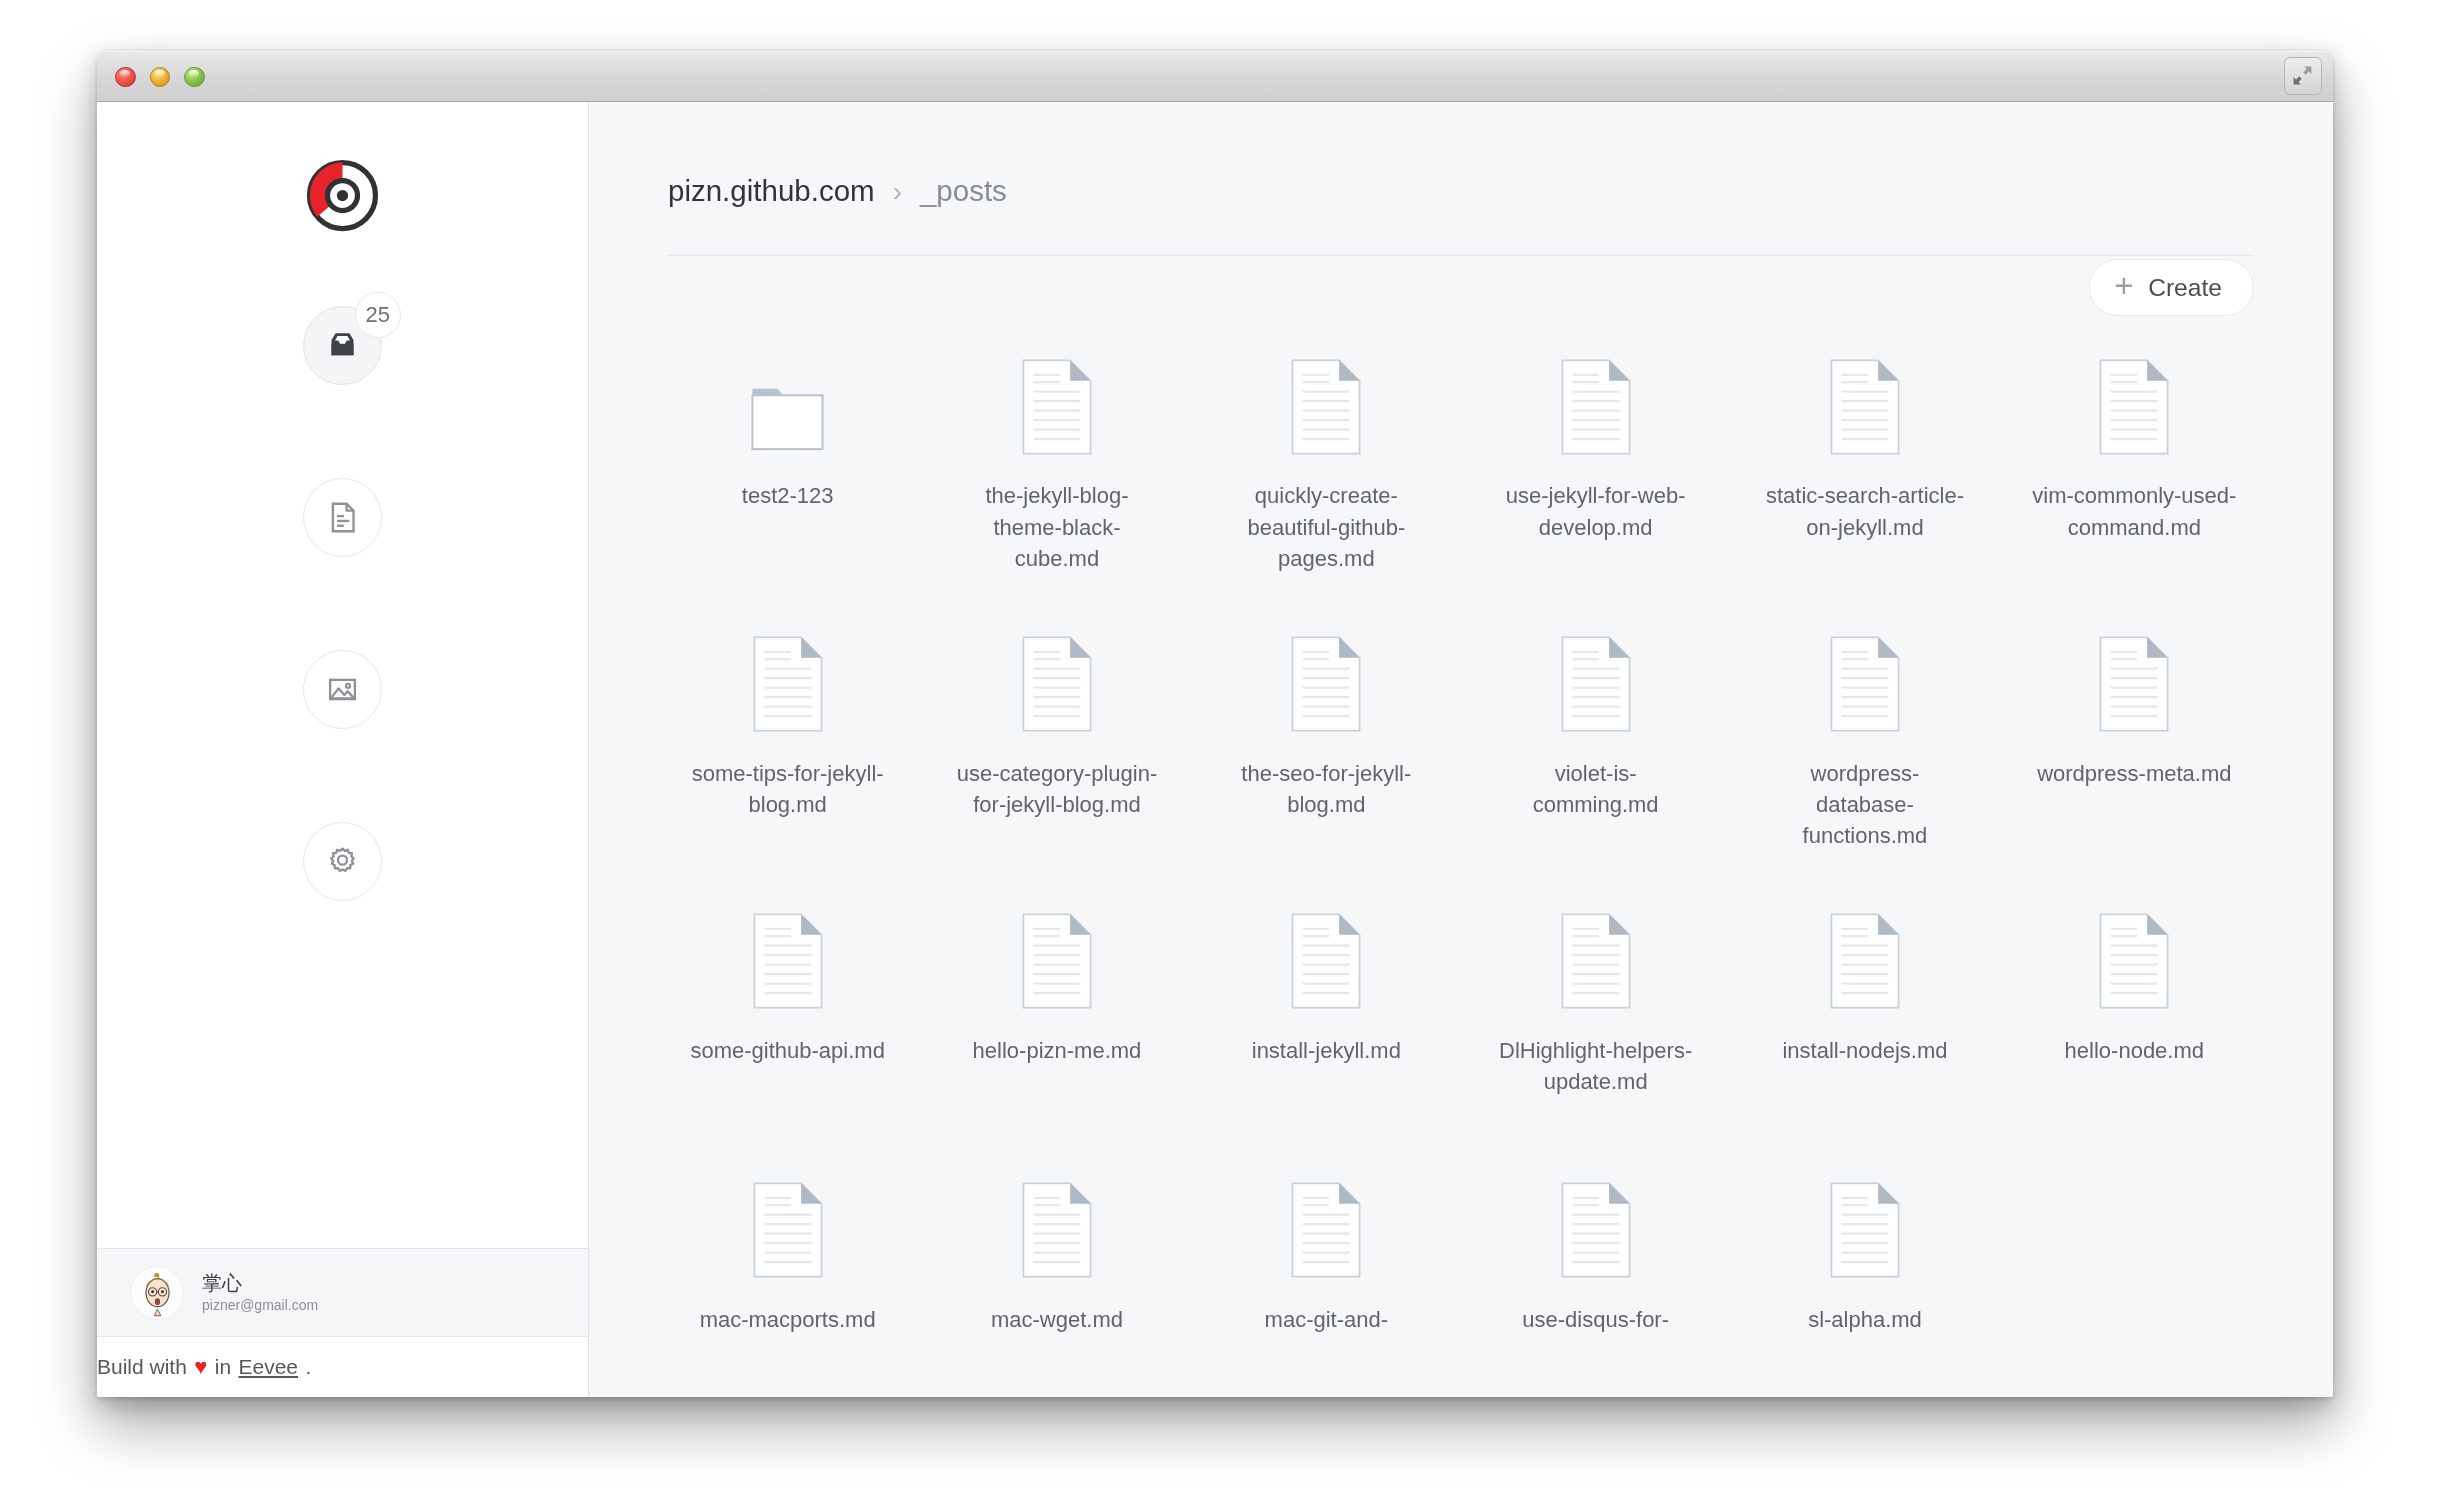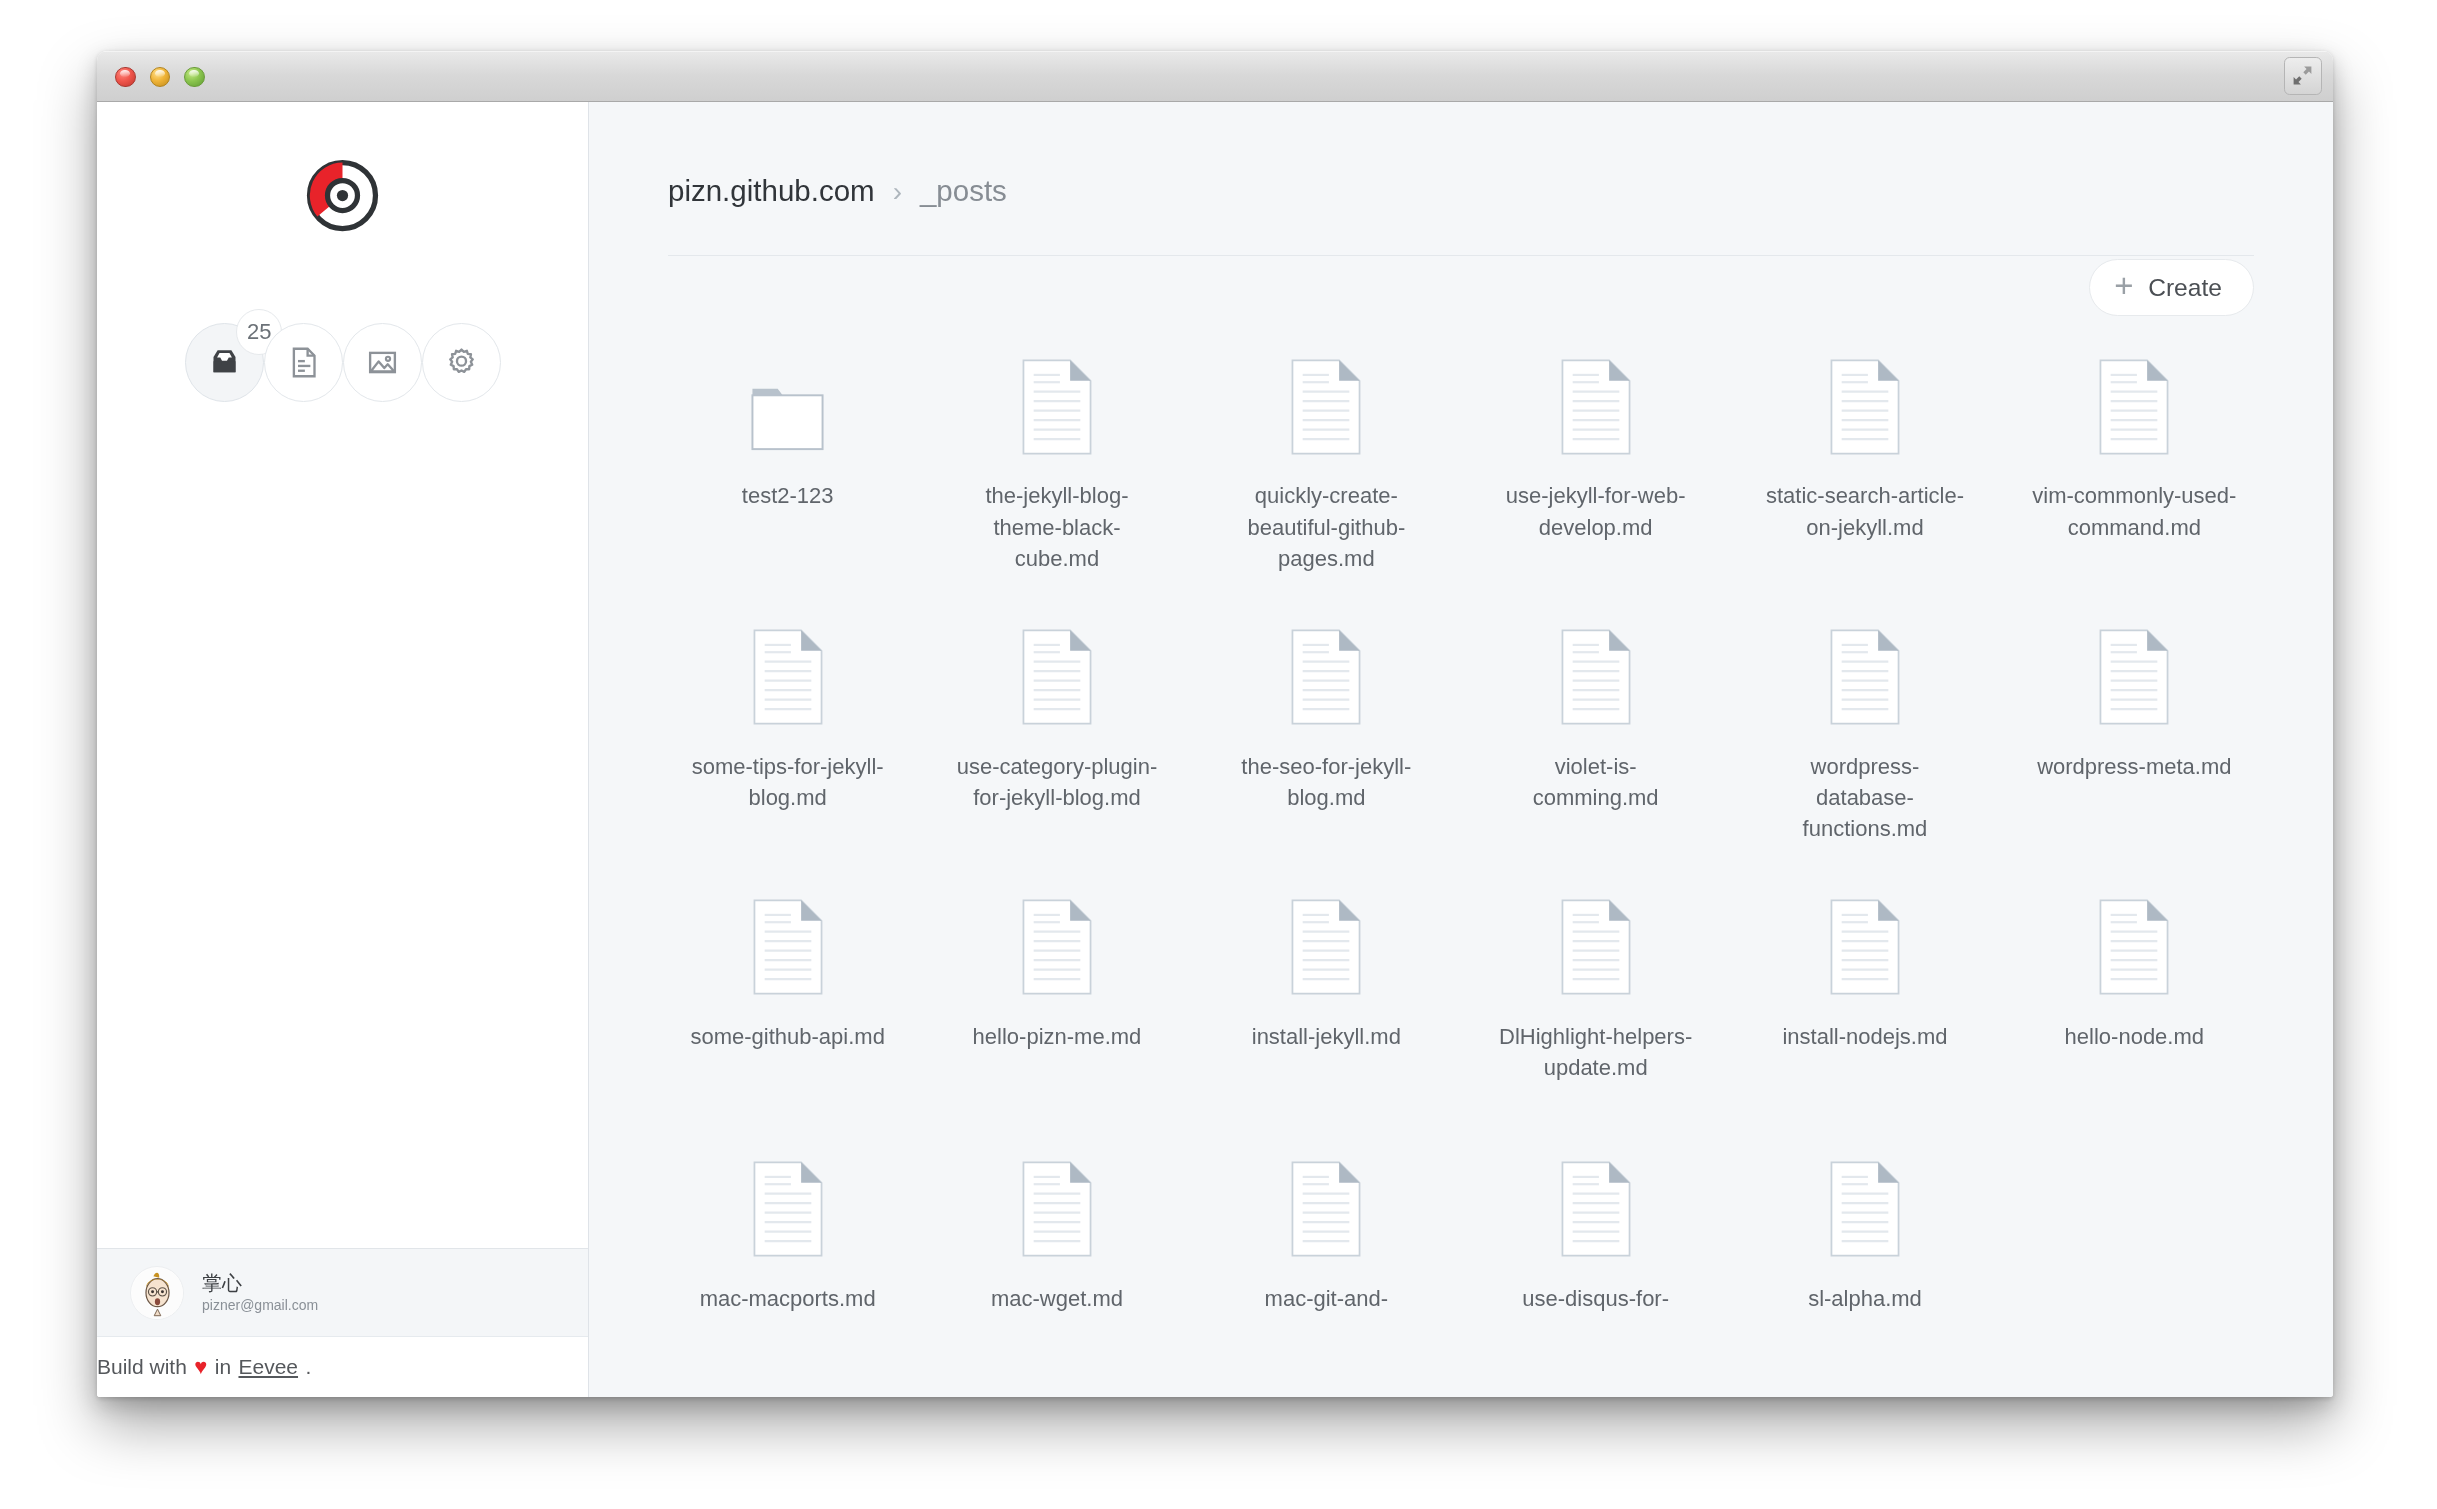--- a/index.html
+++ b/index.html
@@ -97,21 +97,21 @@
   }
   #sidebar-top {
     flex: 1 1 auto;
     display: flex;
     flex-direction: column;
     align-items: center;
     padding-top: 56px;
   }
   #brand-logo { margin-bottom: 70px; }
 
-  .nav-list { display: flex; flex-direction: row; align-items: flex-start; margin-top: 17px; }
+  .nav-list { display: flex; flex-direction: column; align-items: flex-end; }
   .nav-item {
     position: relative;
     width: 79px; height: 79px;
     border-radius: 50%;
     border: 0.8px solid #e3e7eb;
     background: #ffffff;
     display: flex; align-items: center; justify-content: center;
     margin-bottom: 93px;
   }
   .nav-item.active { background: #f3f5f7; border-color: #dfe4e9; }
@@ -214,21 +214,21 @@
     margin-top: 47px;
     height: 0.8px;
     background: #e4e8ec;
   }
 
   
   #file-grid {
     display: grid;
     grid-template-columns: repeat(6, 1fr);
     padding: 59px 64px 0 64px;
-    row-gap: 11px;
+    row-gap: 18px;
   }
   .file-cell {
     display: flex;
     flex-direction: column;
     align-items: center;
     padding-top: 43px;
     min-height: 251px;
   }
   .file-icon { height: 98px; display: flex; align-items: flex-end; justify-content: center; }
   .file-label {

